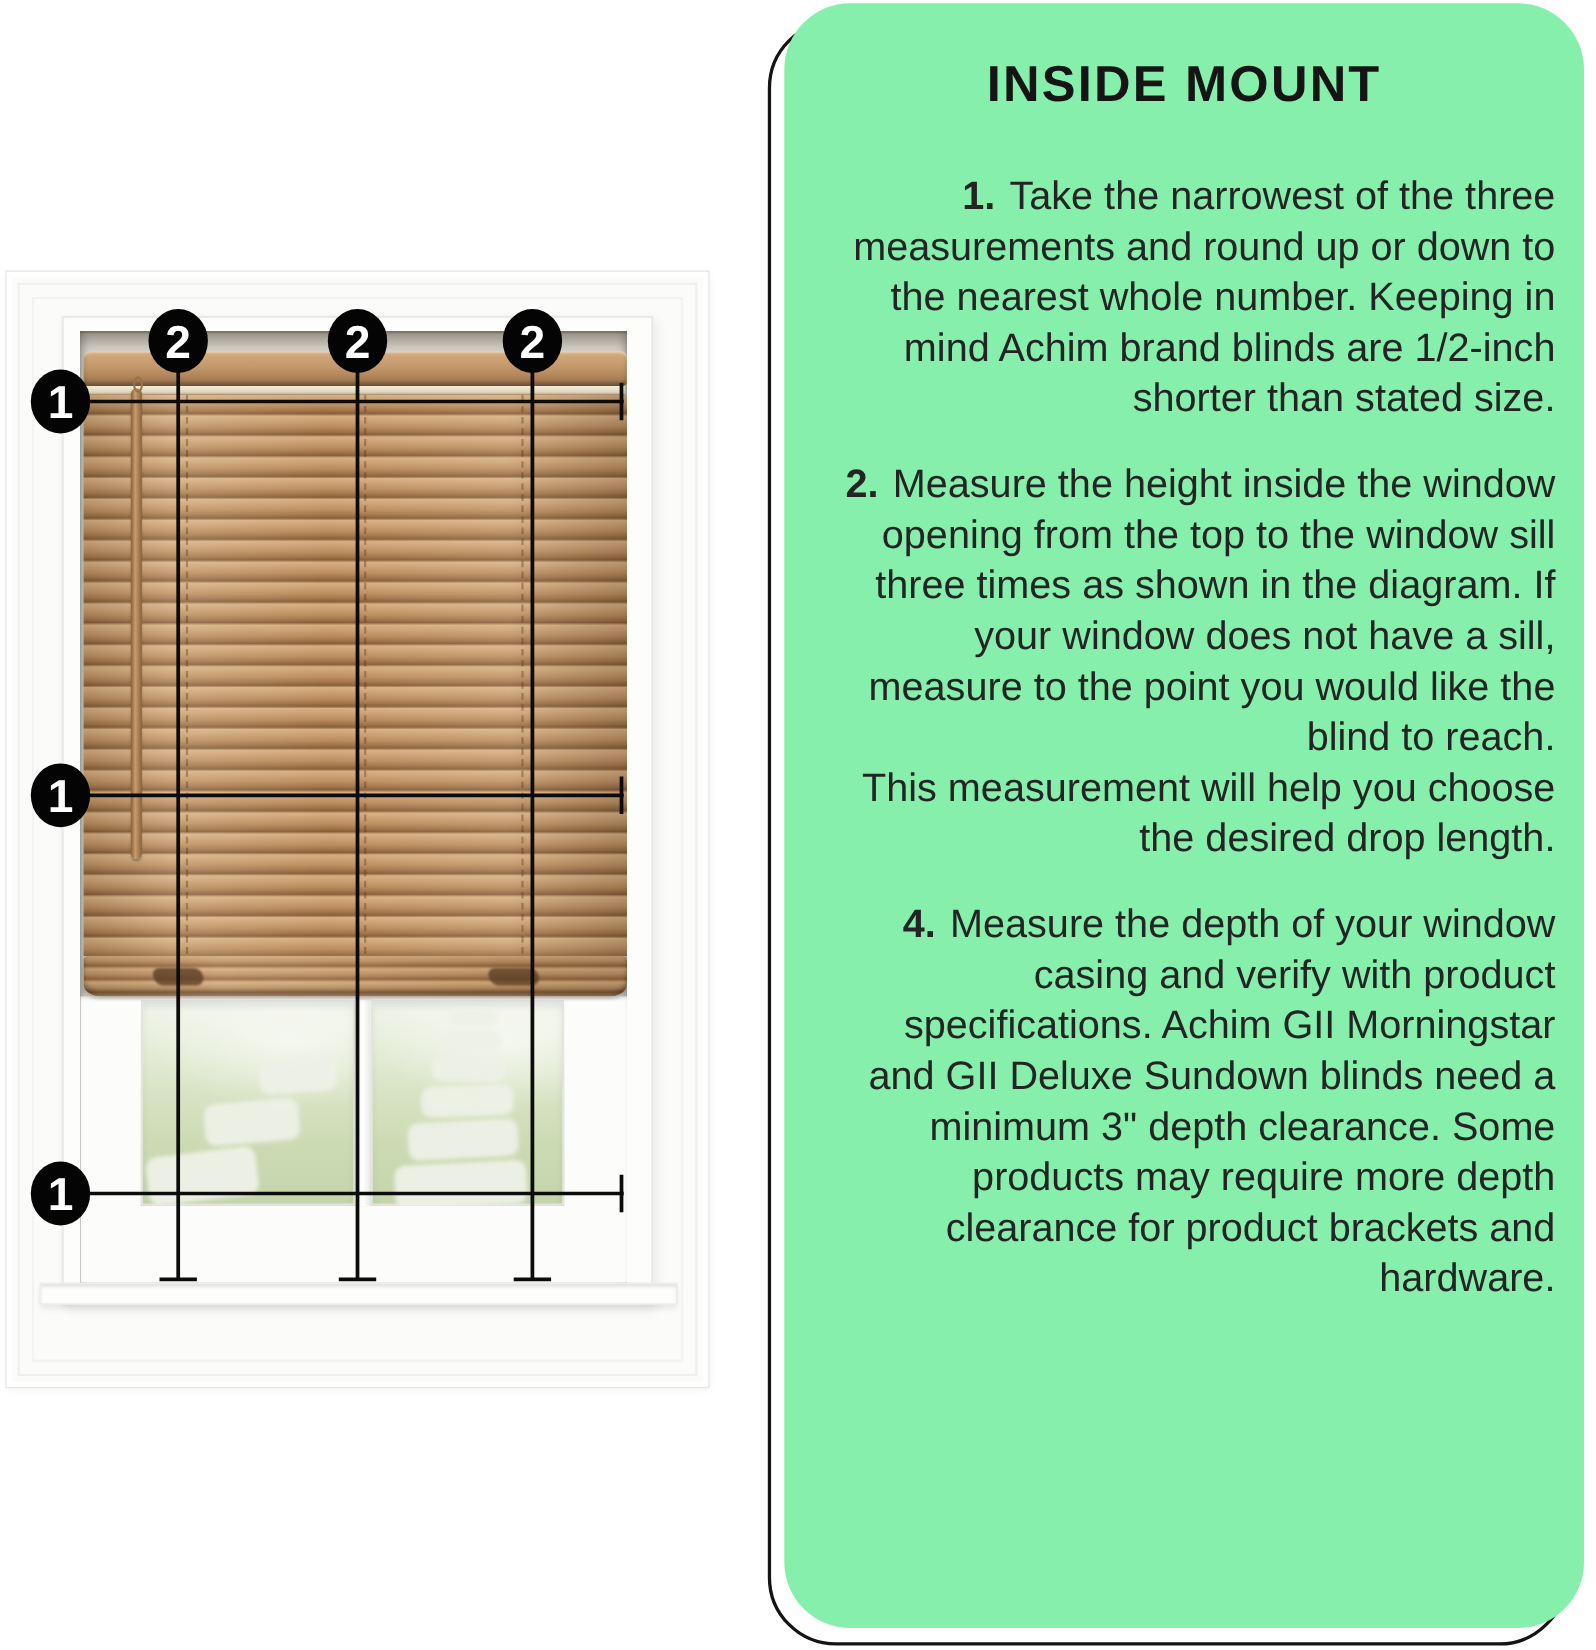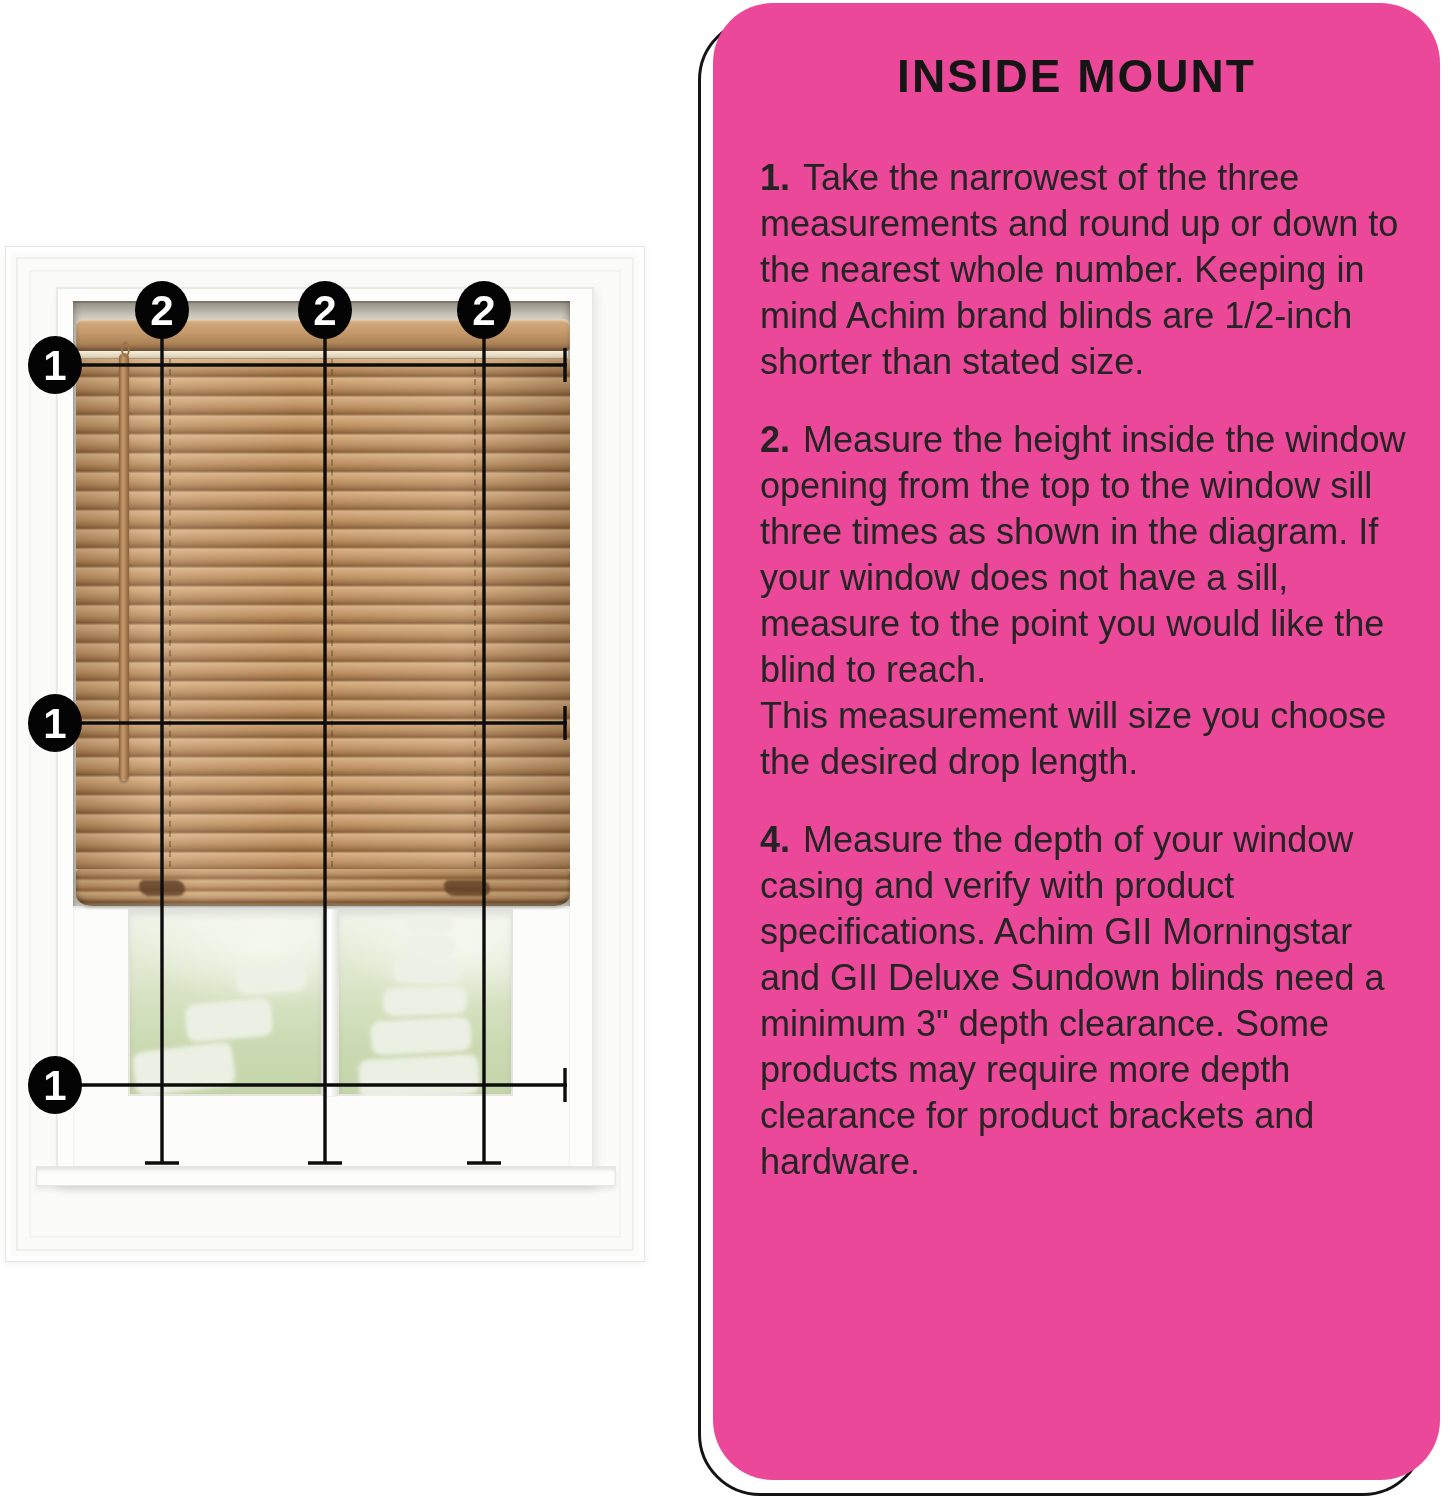--- a/index.html
+++ b/index.html
@@ -116,29 +116,29 @@
   }
 
   
   .panel-outline {
     position:absolute; left:698px; top:18px; width:727px; height:1478px;
     border:3px solid #141414; border-radius:62px; box-sizing:border-box;
     background:transparent; z-index:1;
   }
   .panel {
     position:absolute; left:713px; top:3px; width:727px; height:1477px;
-    background:#ec4899; border-radius:60px; box-sizing:border-box; z-index:2;
+    background:#86efac; border-radius:60px; box-sizing:border-box; z-index:2;
   }
   .panel-title {
     margin:46px 0 0; text-align:center;
     font-size:46px; font-weight:bold; letter-spacing:2px;
     color:#151515;
   }
   .steps { margin:52px 26px 0 47px; }
-  .step { margin:0 0 32px; font-size:36px; line-height:46px; color:#242424; }
+  .step { margin:0 0 32px; font-size:36px; line-height:46px; color:#242424;text-align:right; }
   .step .num { font-weight:bold; margin-right:13px; }
   .step .txt { white-space:pre-line; }
 </style>
 </head>
 <body>
 
 <div class="diagram">
   <div class="frame-outer">
     <div class="molding-a"></div>
     <div class="molding-b"></div>
@@ -224,16 +224,16 @@
   </svg>
 </div>
 
 <div class="panel-outline"></div>
 
 <div class="panel">
   <h1 class="panel-title">INSIDE MOUNT</h1>
   <div class="steps">
     <p class="step"><b class="num">1.</b><span class="txt">Take the narrowest of the three measurements and round up or down to the nearest whole number. Keeping in mind Achim brand blinds are 1/2-inch shorter than stated size.</span></p>
     <p class="step"><b class="num">2.</b><span class="txt">Measure the height inside the window opening from the top to the window sill three times as shown in the diagram. If your window does not have a sill, measure to the point you would like the blind to reach.
-This measurement will size you choose the desired drop length.</span></p>
+This measurement will help you choose the desired drop length.</span></p>
     <p class="step"><b class="num">4.</b><span class="txt">Measure the depth of your window casing and verify with product specifications. Achim GII Morningstar and GII Deluxe Sundown blinds need a minimum 3" depth clearance. Some products may require more depth clearance for product brackets and hardware.</span></p>
   </div>
 </div>
 
 </body></html>

